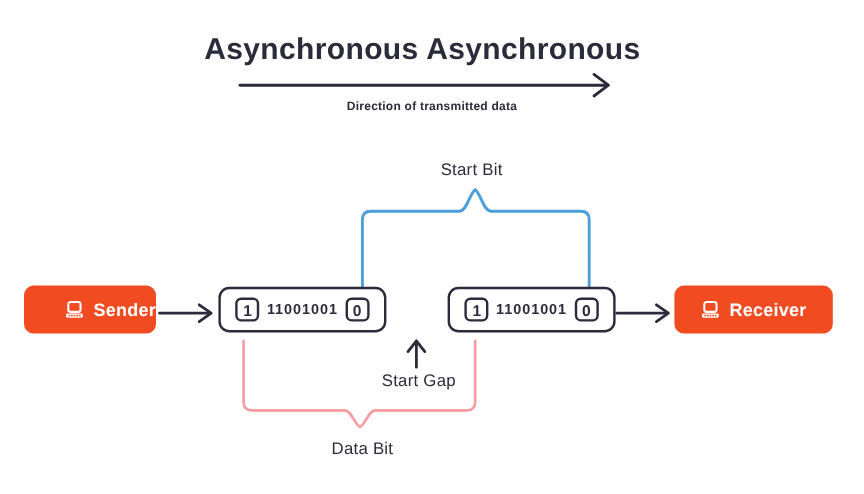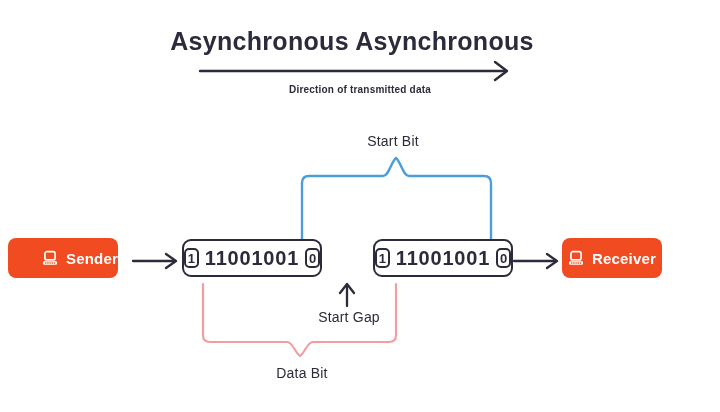--- a/index.html
+++ b/index.html
@@ -29,29 +29,29 @@
     border:2.5px solid #2b2b3b;border-radius:9px;background:#fff;
     display:flex;align-items:center;justify-content:center;gap:6px;
   }
   .frame-left{left:182px;}
   .frame-right{left:373px;}
   .bit-cell{
     width:20px;height:20px;box-sizing:border-box;border:2px solid #2b2b3b;
     border-radius:5px;display:flex;align-items:center;justify-content:center;
     font-size:13px;font-weight:700;
   }
-  .data-bits{font-size:20px;font-weight:700;letter-spacing:.8px;}
+  .data-bits{font-size:12px;font-weight:700;letter-spacing:.8px;}
   .node-btn{
     top:238px;height:40px;box-sizing:border-box;border-radius:8px;
     background:#f14b21;color:#fff;display:flex;align-items:center;
     justify-content:center;gap:8px;font-size:15px;font-weight:700;
     border:none;cursor:pointer;letter-spacing:.2px;
   }
-  .sender-btn{left:8px;width:110px;padding-left:40px;}
-  .receiver-btn{left:562px;width:100px;text-align:right;}
+  .sender-btn{left:20px;width:110px;padding-left:40px;}
+  .receiver-btn{left:562px;width:132px;text-align:right;}
   .node-btn .icon{display:flex;align-items:center;}
 </style>
 </head>
 <body>
 
 <div class="canvas">
 
   <svg class="overlay" viewBox="0 0 720 412">
 
     <g stroke="#2b2b3b" stroke-width="2.4" fill="none" stroke-linecap="round" stroke-linejoin="round">

